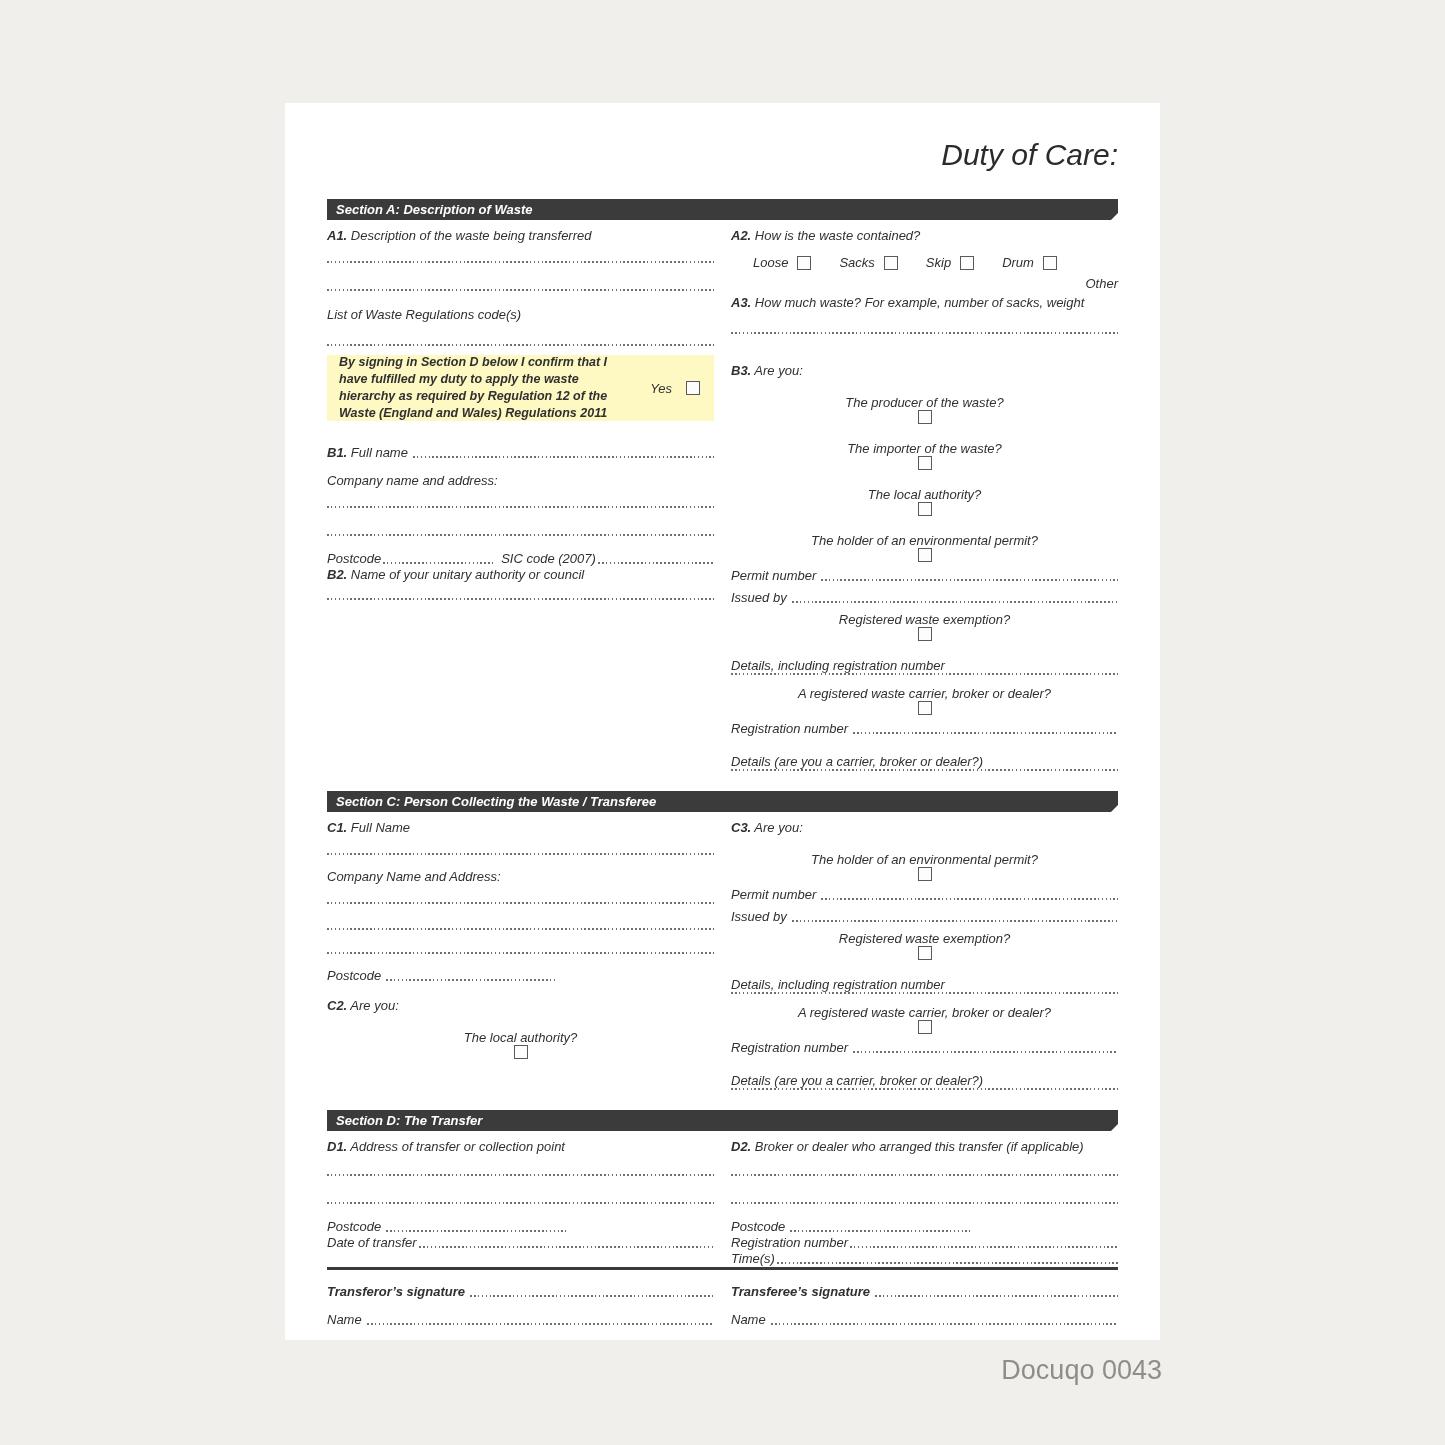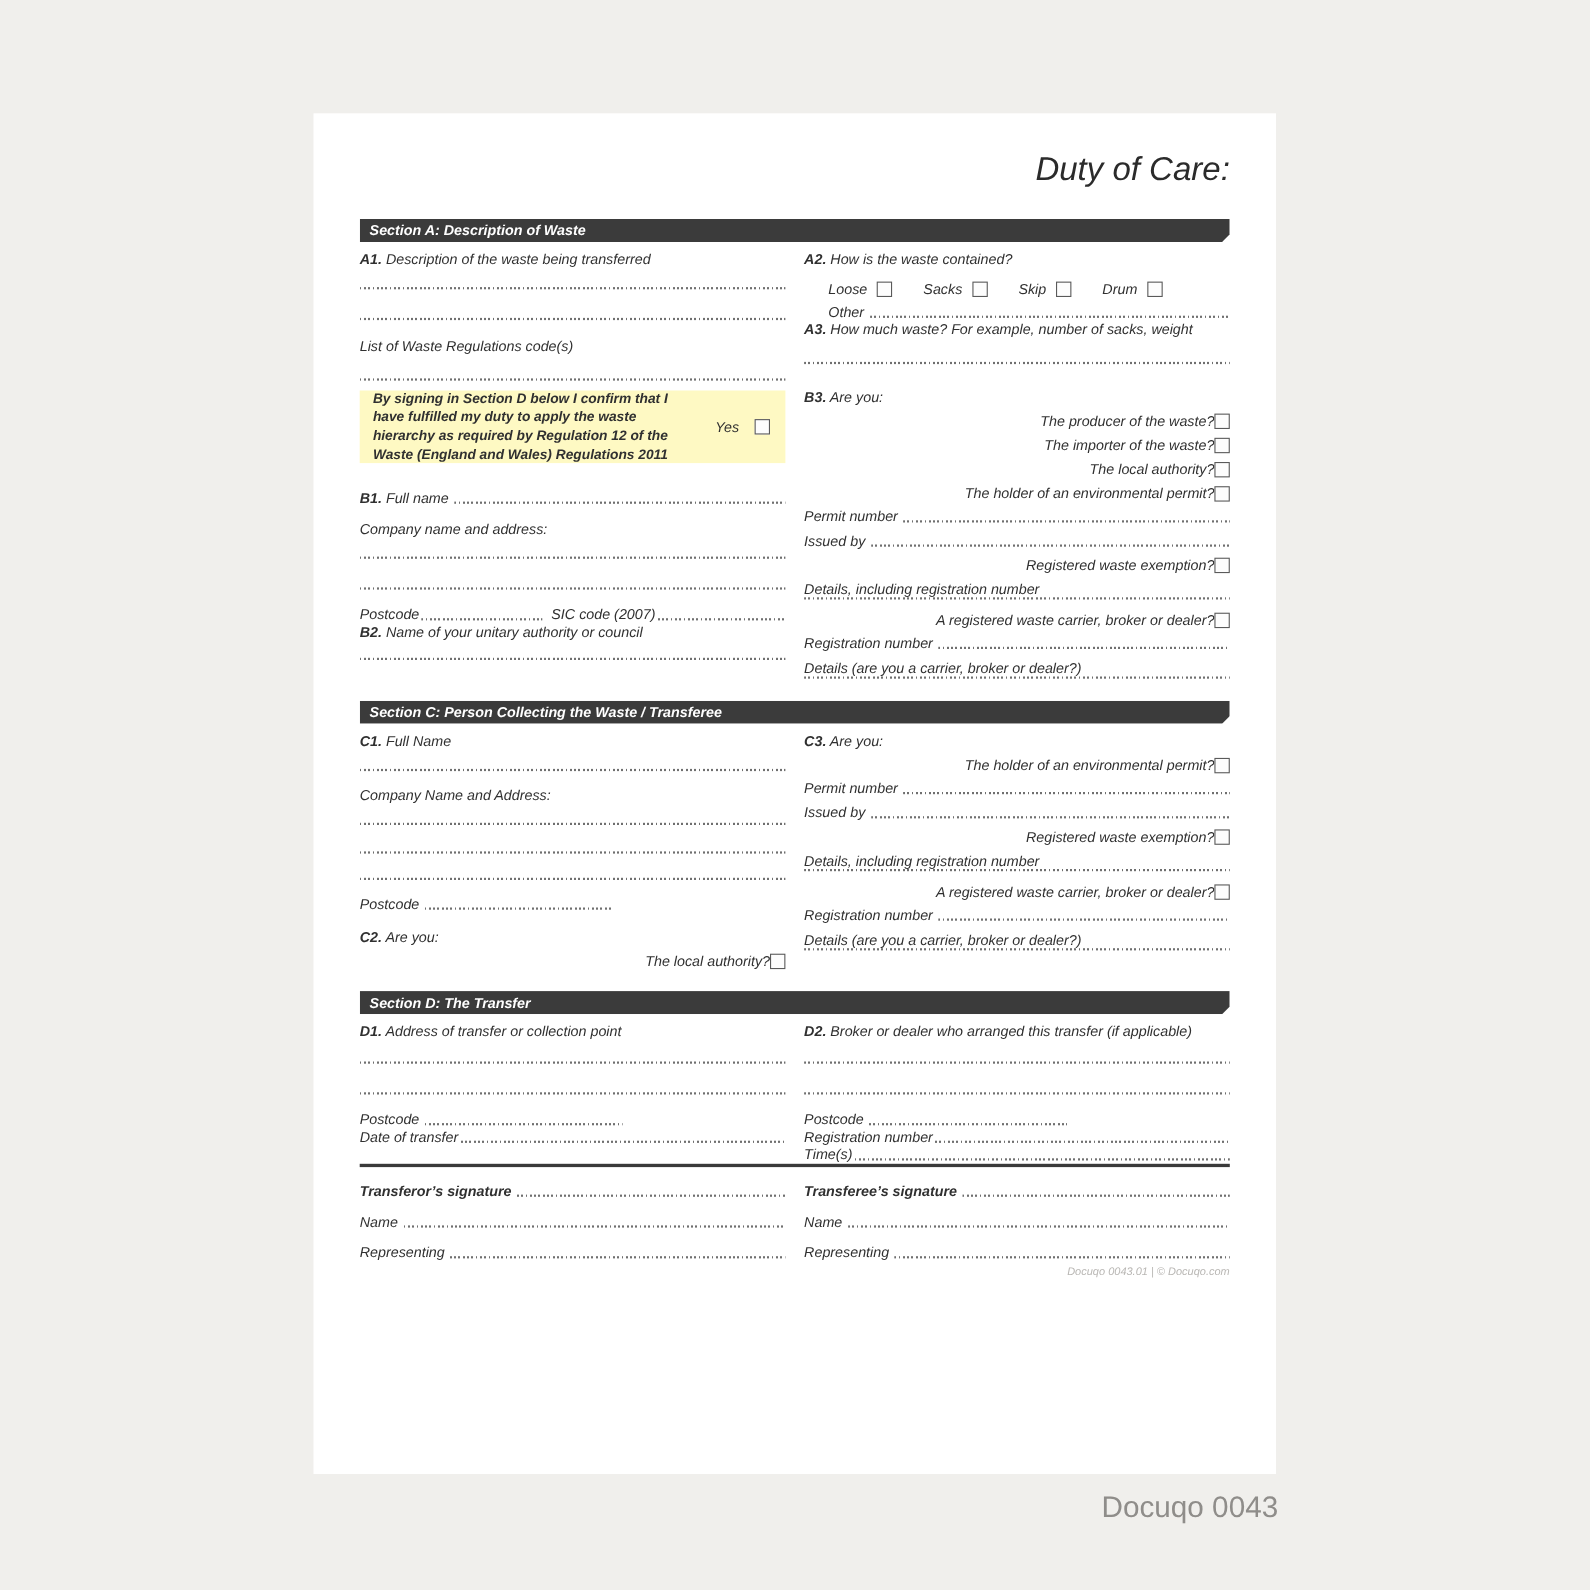--- a/index.html
+++ b/index.html
@@ -45,21 +45,21 @@
   }
   .frow { display: flex; align-items: flex-end; font-size: 13px; line-height: 16px; }
   .frow .leader {
     flex: 1;
     height: 2px;
     margin: 0 0 3px 5px;
     background-image: repeating-linear-gradient(to right, #6f6f6f 0 1.6px, transparent 1.6px 3.9px);
   }
   .frow .leader.fixed { flex: none; }
   .frow .midlbl { margin-left: 8px; }
-  .qrow { display: flex; justify-content: flex-end; align-items: center; font-size: 13px; line-height: 15px; }
+  .qrow { display: flex; justify-content: center; align-items: center; font-size: 13px; line-height: 15px; flex-direction: column; }
   .cb {
     width: 14px; height: 14px;
     border: 1.5px solid #5a5a5a;
     background: #fdfdfd;
     flex: none;
     display: inline-block;
   }
   .graybox {
     background: #fef9c3;
     height: 66px;
@@ -77,21 +77,21 @@
   .containers { display: flex; align-items: center; font-size: 13px; }
   .copt { display: flex; align-items: center; gap: 9px; margin-right: 28px; }
   .thick { border-top: 3px solid #3a3a3a; }
   .pfoot { text-align: right; font-size: 10px; line-height: 12px; color: #b9b7b4; }
   .wm {
     position: absolute;
     top: 1355px; right: 283px;
     font-size: 27px;
     color: #8f8d8a;
   }
-  .mt4{margin-top:4px}.mt6{margin-top:6px}.mt7{margin-top:7px}.mt8{margin-top:8px}
+  .mt4{margin-top:4px}.mt6{margin-top:6px}.mt7{margin-top:17px}.mt8{margin-top:8px}
   .mt9{margin-top:9px}.mt11{margin-top:11px}.mt12{margin-top:12px}.mt13{}
   .mt14{margin-top:14px}.mt15{margin-top:15px}.mt16{margin-top:16px}.mt18{margin-top:18px}
   .mt20{margin-top:20px}.mt22{margin-top:22px}.mt24{margin-top:24px}.mt26{margin-top:26px}
   .mt27{margin-top:27px}
   .w110{width:110px}.w170{width:170px}.w180{width:180px}
 </style>
 </head>
 <body>
 
 <div class="page">
@@ -126,21 +126,21 @@
         </span>
         <span class="copt">
           <span>Skip</span>
           <span class="cb"></span>
         </span>
         <span class="copt">
           <span>Drum</span>
           <span class="cb"></span>
         </span>
       </div>
-      <div class="frow mt6" style="padding-left:22px;">
+      <div class="frow mt6" style="padding-left:22px;flex-direction:column;">
         <span>Other</span>
         <span class="leader"></span>
       </div>
       <div class="lbl mt13">
         <b>A3.</b><span> How much waste? For example, number of sacks, weight</span>
       </div>
       <div class="dotline mt22"></div>
     </div>
   </div>
 

